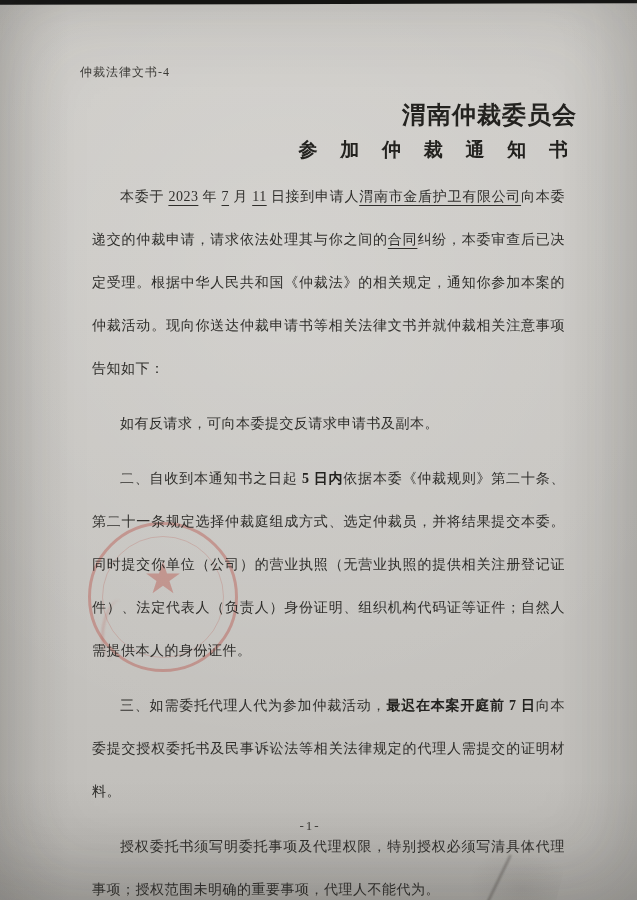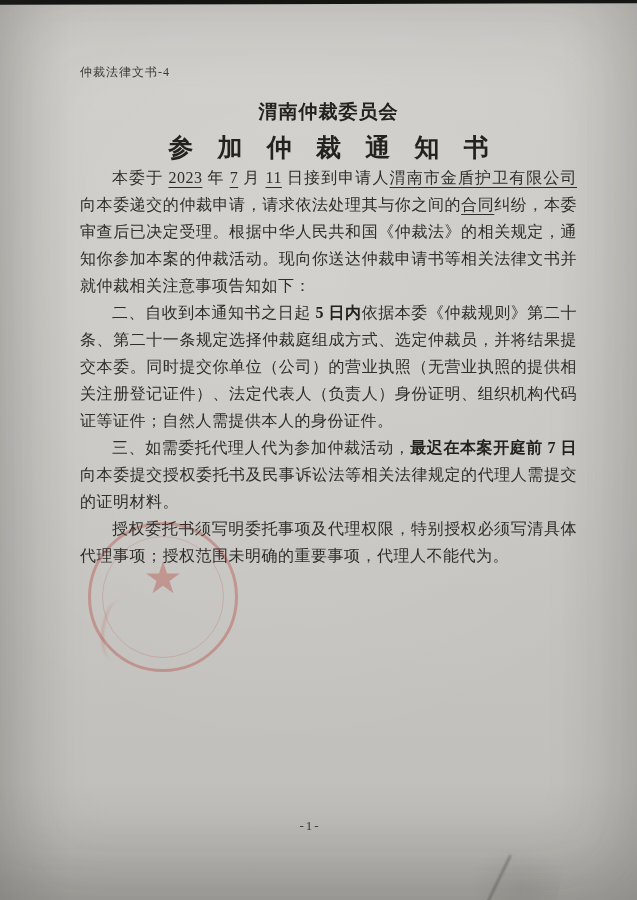--- a/index.html
+++ b/index.html
@@ -52,34 +52,34 @@
     background:radial-gradient(ellipse at 60% 60%, rgba(60,56,52,0.10), rgba(60,56,52,0) 70%);
     transform:rotate(15deg);
   }
   .content{
     position:absolute;left:80px;top:40px;width:497px;color:var(--ink);
   }
   .doc-code{
     font-size:12px;letter-spacing:1px;color:#3b3a36;margin-top:24px;
   }
   .org-title{
-    margin-top:18px;text-align:center;font-size:19px;font-weight:700;
+    margin-top:18px;text-align:right;font-size:24px;font-weight:700;
     color:var(--ink-bold);letter-spacing:1px;
   }
   .doc-title{
-    margin-top:6px;text-align:center;font-size:25px;font-weight:700;
+    margin-top:6px;text-align:right;font-size:19px;font-weight:700;
     color:var(--ink-bold);letter-spacing:9px;text-indent:9px;
   }
   .addressee{
     margin-top:32px;font-size:18px;line-height:35px;
     text-decoration:underline;text-underline-offset:4px;text-decoration-thickness:1px;
     width:fit-content;
   }
   .para{
-    margin:0;font-size:16px;line-height:27px;text-align:justify;
+    margin:12px;font-size:14px;line-height:43px;text-align:justify;
     text-indent:2em;letter-spacing:0.5px;
   }
   .para .u{
     text-decoration:underline;text-underline-offset:4px;text-decoration-thickness:1px;
   }
   .para .b{font-weight:700;color:var(--ink-bold);}
   .page-number{
     position:absolute;left:80px;top:818px;width:460px;text-align:center;
     font-size:13px;letter-spacing:2px;color:#3b3a36;
   }
@@ -120,20 +120,21 @@
   </div>
   <div class="smudge"></div>
 
   <div class="content">
     <div class="doc-code">仲裁法律文书-4</div>
     <div class="org-title">渭南仲裁委员会</div>
     <div class="doc-title">参 加 仲 裁 通 知 书</div>
 
 
     <p class="para"><span>本委于 </span><span class="u">2023</span><span> 年 </span><span class="u">7</span><span> 月 </span><span class="u">11</span><span> 日接到申请人</span><span class="u">渭南市金盾护卫有限公司</span><span>向本委递交的仲裁申请，请求依法处理其与你之间的</span><span class="u">合同</span><span>纠纷，本委审查后已决定受理。根据中华人民共和国《仲裁法》的相关规定，通知你参加本案的仲裁活动。现向你送达仲裁申请书等相关法律文书并就仲裁相关注意事项告知如下：</span></p>
+    <p class="para"><span>如有反请求，可向本委提交反请求申请书及副本。</span></p>
     <p class="para"><span>二、自收到本通知书之日起 </span><span class="b">5 日内</span><span>依据本委《仲裁规则》第二十条、第二十一条规定选择仲裁庭组成方式、选定仲裁员，并将结果提交本委。同时提交你单位（公司）的营业执照（无营业执照的提供相关注册登记证件）、法定代表人（负责人）身份证明、组织机构代码证等证件；自然人需提供本人的身份证件。</span></p>
     <p class="para"><span>三、如需委托代理人代为参加仲裁活动，</span><span class="b">最迟在本案开庭前 7 日</span><span>向本委提交授权委托书及民事诉讼法等相关法律规定的代理人需提交的证明材料。</span></p>
     <p class="para"><span>授权委托书须写明委托事项及代理权限，特别授权必须写清具体代理事项；授权范围未明确的重要事项，代理人不能代为。</span></p>
 
   </div>
 
   <div class="page-number">-1-</div>
 
   <div class="crease-shadow"></div>
   <div class="crease"></div>

